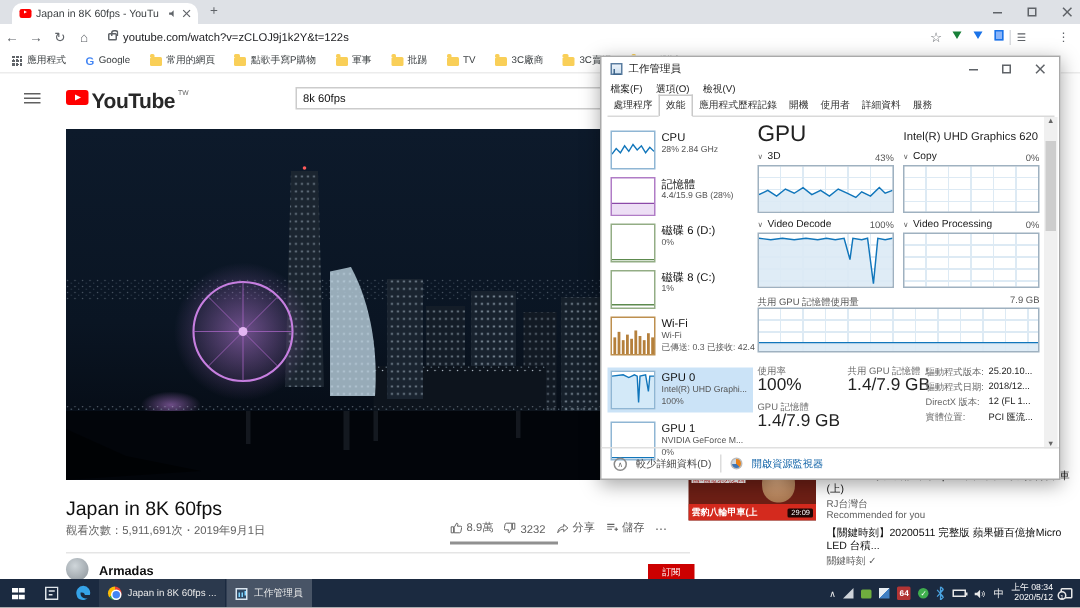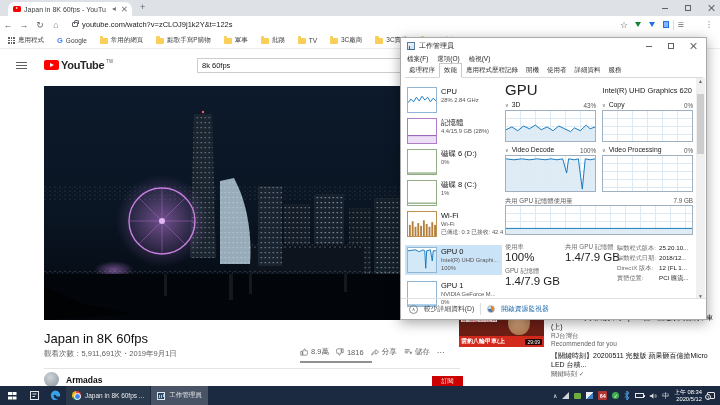--- a/index.html
+++ b/index.html
@@ -48,21 +48,21 @@
   radial-gradient(circle 1px at 6px 6px,#5f6368 98%,transparent)}
 .gicon{font-size:7.5px;font-weight:bold;color:#4285f4}
 
 .ytheader{position:absolute;left:0;top:50px;width:720px;height:30px;background:#fff}
 .hamb{position:absolute;left:16px;top:12px;width:11px;height:7px;
   border-top:1px solid #606060;border-bottom:1px solid #606060}
 .hamb::after{content:"";position:absolute;left:0;top:2px;width:11px;height:1px;background:#606060}
 .ytlogo{position:absolute;left:44px;top:9px;display:flex;align-items:flex-start;gap:2px}
 .ytlogo-badge{width:15px;height:10px;background:#f00;border-radius:2px;position:relative;margin-top:1px}
 .ytlogo-badge::after{content:"";position:absolute;left:5.5px;top:2.5px;border-left:4px solid #fff;border-top:2.5px solid transparent;border-bottom:2.5px solid transparent}
-.ytlogo-text{font-size:11px;font-weight:bold;letter-spacing:-.3px;color:#282828}
+.ytlogo-text{font-size:14px;font-weight:bold;letter-spacing:-.3px;color:#282828}
 .ytlogo-sup{font-size:4.5px;color:#606060}
 .ytsearch{position:absolute;left:197px;top:58px;width:250px;height:15px;border:1px solid #ccc;
   font-size:7.5px;padding:0 4px;color:#111;font-family:"Liberation Sans",sans-serif;background:#fff}
 .player{position:absolute;left:44px;top:86px;width:416px;height:234px;background:#000;overflow:hidden}
 .vtitle{position:absolute;left:44px;top:331px;font-size:13px;color:#0f0f0f}
 .vmeta{position:absolute;left:44px;top:349px;font-size:7.5px;color:#606060}
 .actions{position:absolute;left:300px;top:347px;display:flex;align-items:center;gap:7px;font-size:7.5px;color:#606060}
 .act{display:flex;align-items:center;gap:3px}
 .sentiment{position:absolute;left:300px;top:361px;width:72px;height:2px;background:#909090}
 .vdivider{position:absolute;left:44px;top:368px;width:416px;height:1px;background:#e5e5e5}
@@ -326,21 +326,21 @@
     <span class="act">
       <svg width="8" height="8" viewBox="0 0 10 10">
           <path d="M1 4h2v5H1zM3.5 9V4.5L5.5 1c.8 0 1.2.5 1 1.3L6.2 3.5H9c.6 0 .9.5.8 1L9 8.2c-.1.5-.5.8-1 .8z" fill="none" stroke="#606060" stroke-width=".8"></path>
         </svg>
       <span>8.9萬</span>
     </span>
     <span class="act">
       <svg width="8" height="8" viewBox="0 0 10 10" style="transform:rotate(180deg)">
           <path d="M1 4h2v5H1zM3.5 9V4.5L5.5 1c.8 0 1.2.5 1 1.3L6.2 3.5H9c.6 0 .9.5.8 1L9 8.2c-.1.5-.5.8-1 .8z" fill="none" stroke="#606060" stroke-width=".8"></path>
         </svg>
-      <span>1816</span>
+      <span>3232</span>
     </span>
     <span class="act">
       <svg width="8" height="8" viewBox="0 0 10 10">
           <path d="M1 9C1.5 5.5 3.5 4 6 4V2l3.5 3L6 8V6C4 6 2.5 6.8 1 9z" fill="none" stroke="#606060" stroke-width=".8"></path>
         </svg>
       <span>分享</span>
     </span>
     <span class="act">
       <svg width="8" height="8" viewBox="0 0 10 10">
           <path d="M1 2h6M1 4h6M1 6h4M7 6h3M8.5 4.5v3" stroke="#606060" stroke-width=".9" fill="none"></path>

